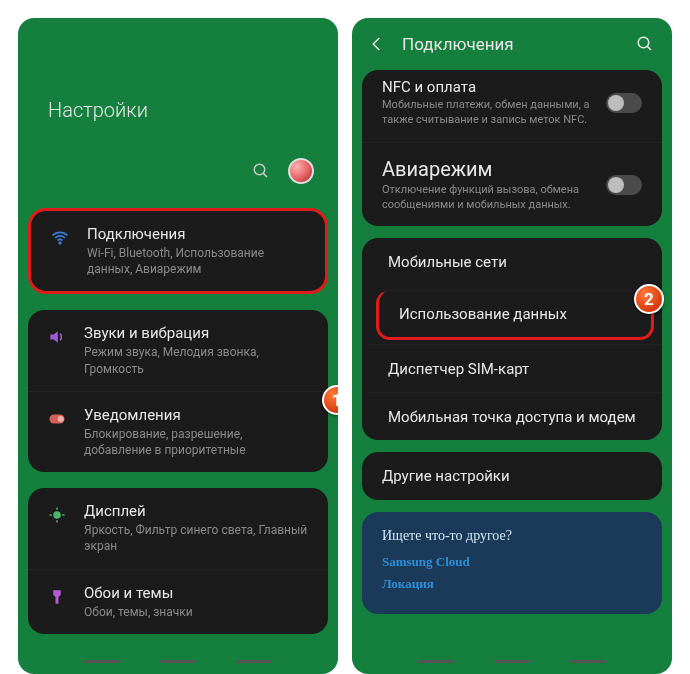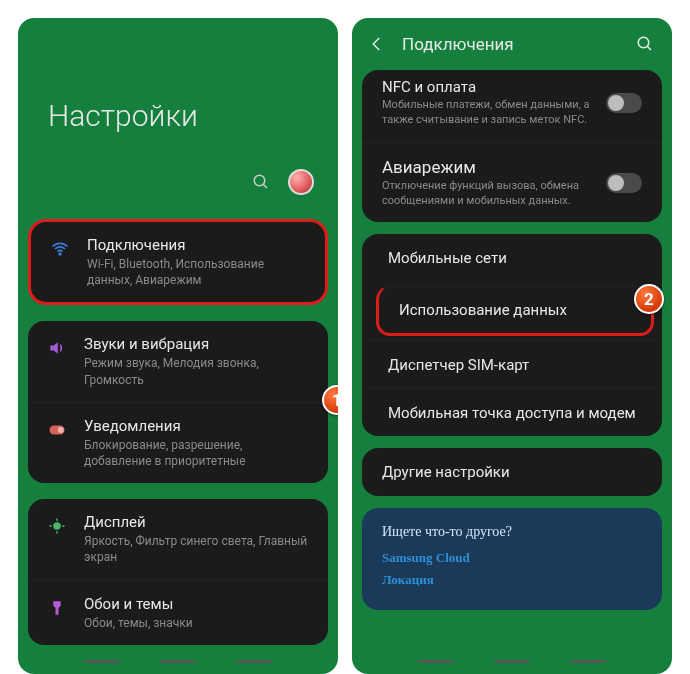--- a/index.html
+++ b/index.html
@@ -25,21 +25,21 @@
     overflow: hidden;
     display: flex;
     flex-direction: column;
     position: relative;
   }
 
   
   .hero {
     padding: 80px 30px 30px 30px;
     color: #e8e8e8;
-    font-size: 30px;
+    font-size: 20px;
     font-weight: 300;
   }
   .hero-actions {
     display: flex;
     justify-content: flex-end;
     align-items: center;
     gap: 18px;
     padding: 6px 24px 16px 24px;
   }
   .search-glyph { color:#ccc; font-size:18px; }
@@ -277,21 +277,21 @@
     <div class="card-r clip-top">
       <div class="row with-toggle">
         <div class="row-body">
           <div style="font-size:15px;">NFC и оплата</div>
           <div class="row-sub">Мобильные платежи, обмен данными, а также считывание и запись меток NFC.</div>
         </div>
         <div class="toggle"></div>
       </div>
       <div class="row with-toggle">
         <div class="row-body">
-          <div style="font-size:17px;">Авиарежим</div>
+          <div style="font-size:20px;">Авиарежим</div>
           <div class="row-sub">Отключение функций вызова, обмена сообщениями и мобильных данных.</div>
         </div>
         <div class="toggle"></div>
       </div>
     </div>
 
     <div class="card-r" style="position:relative;padding-left:6px;">
       <div class="row">
         <span>Мобильные сети</span>
       </div>

